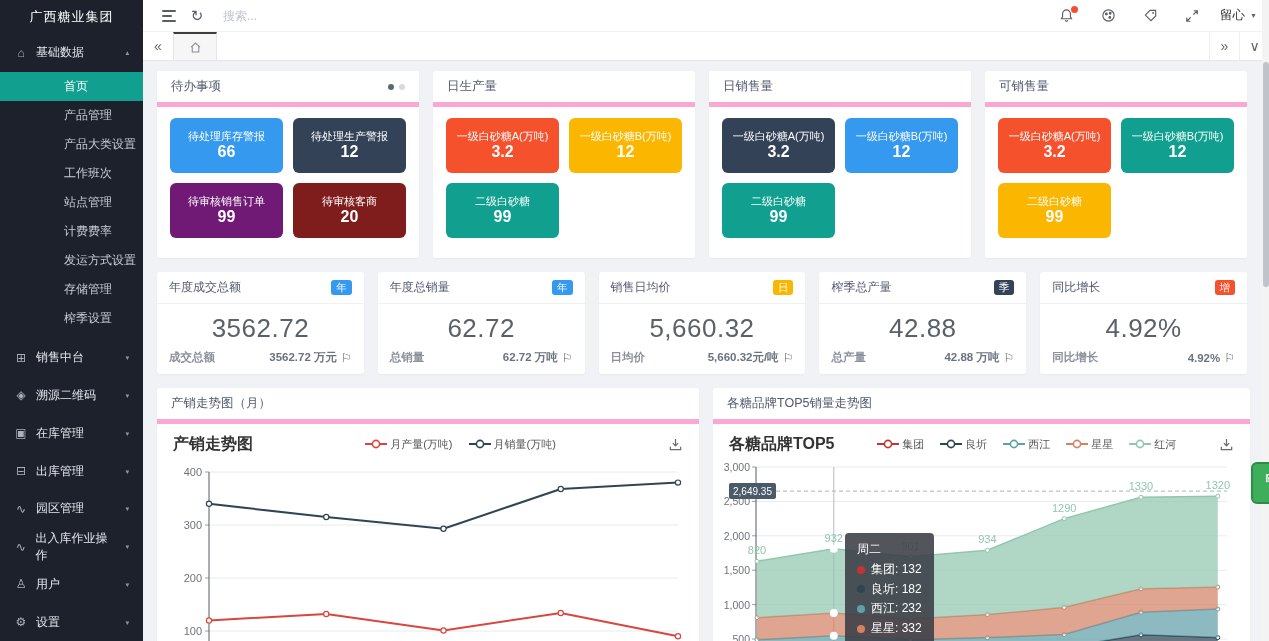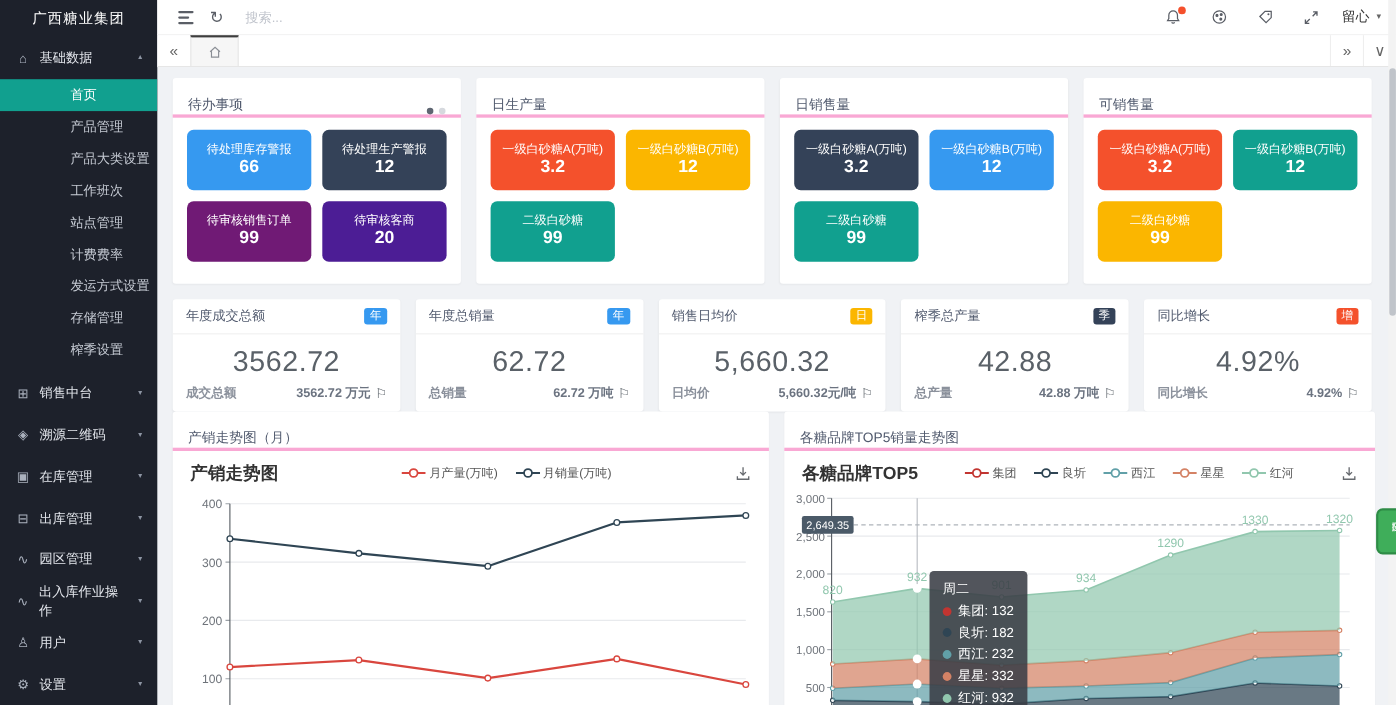--- a/index.html
+++ b/index.html
@@ -39,32 +39,32 @@
 
   .tabbar { height:29px; background:#ffffff; border-bottom:1px solid #e6e6e6; display:flex; align-items:center; flex-shrink:0; }
   .tab-arrow { width:30px; height:28px; display:flex; align-items:center; justify-content:center; color:#666; font-size:14px; cursor:pointer; }
   .tab-home { width:44px; height:28px; background:#f6f6f6; border-top:2px solid #3d3d3d; border-right:1px solid #e6e6e6; border-left:1px solid #e6e6e6; display:flex; align-items:center; justify-content:center; color:#8a8e95; cursor:pointer; }
   .tabbar-right { margin-left:auto; display:flex; }
   .tabbar-right .tab-arrow { border-left:1px solid #eee; }
 
   
   .content { flex:1; padding:10px 22px 0 14px; overflow:hidden; position:relative; }
   .card { background:#ffffff; border-radius:3px; box-shadow:0 1px 2px rgba(0,0,0,.04); }
-  .card-header { height:36px; display:flex; align-items:flex-end; padding:0 14px; border-bottom:3px solid #f9a8d4; font-size:12.5px; color:#515a6e; }
+  .card-header { height:36px; display:flex; align-items:center; padding:0 14px; border-bottom:5px solid #f9a8d4; font-size:12.5px; color:#515a6e; }
   .dots { margin-left:auto; display:flex; gap:5px; align-items:center; }
   .dots i { width:6px; height:6px; border-radius:50%; display:block; }
   .dots i.on { background:#5f6672; } .dots i.off { background:#d6d9de; }
 
   .row1 { display:grid; grid-template-columns:repeat(4,1fr); gap:14px; margin-bottom:14px; }
   .tile-grid { padding:11px 13px 20px; display:grid; grid-template-columns:1fr 1fr; gap:10px; }
   .tile { height:55px; border-radius:6px; color:#fff; display:flex; flex-direction:column; align-items:center; justify-content:center; cursor:pointer; }
   .tile-label { font-size:11px; line-height:1.2; }
   .tile-value { font-size:16px; font-weight:bold; line-height:1.15; }
 
-  .row2 { display:grid; grid-template-columns:repeat(5,1fr); gap:14px; margin-bottom:0; }
+  .row2 { display:grid; grid-template-columns:repeat(5,1fr); gap:14px; margin-bottom:14px; }
   .stat-header { height:32px; display:flex; align-items:center; padding:0 12px; border-bottom:1px solid #f0f0f0; font-size:12px; color:#515a6e; }
   .stat-badge { margin-left:auto; color:#fff; font-size:10.5px; padding:2px 5px; border-radius:3px; line-height:1; }
   .stat-value { text-align:center; font-size:26px; color:#5a6168; padding:9px 0 2px; letter-spacing:.5px; }
   .stat-footer { display:flex; justify-content:space-between; align-items:center; padding:4px 12px 9px; font-size:11.5px; color:#8b919c;font-weight:bold; }
   .stat-footer .sf-right { display:flex; align-items:center; gap:4px; color:#6b7380; }
   .flag-glyph { font-size:12px; color:#5a6168; }
 
   .row3 { display:grid; grid-template-columns:1fr 1fr; gap:14px; }
   .chart-card { height:330px; }
   .chart-body { position:relative; padding:4px 16px 0; }
@@ -228,21 +228,21 @@
               <span class="tile-value">66</span>
             </div>
             <div class="tile" style="background: rgb(52, 66, 88);">
               <span class="tile-label">待处理生产警报</span>
               <span class="tile-value">12</span>
             </div>
             <div class="tile" style="background: #701a75;">
               <span class="tile-label">待审核销售订单</span>
               <span class="tile-value">99</span>
             </div>
-            <div class="tile" style="background: #4c1d95;">
+            <div class="tile" style="background: #7f1d1d;">
               <span class="tile-label">待审核客商</span>
               <span class="tile-value">20</span>
             </div>
           </div>
         </div>
 
         <div class="card">
           <div class="card-header">
               <span>日生产量</span>
             </div>

